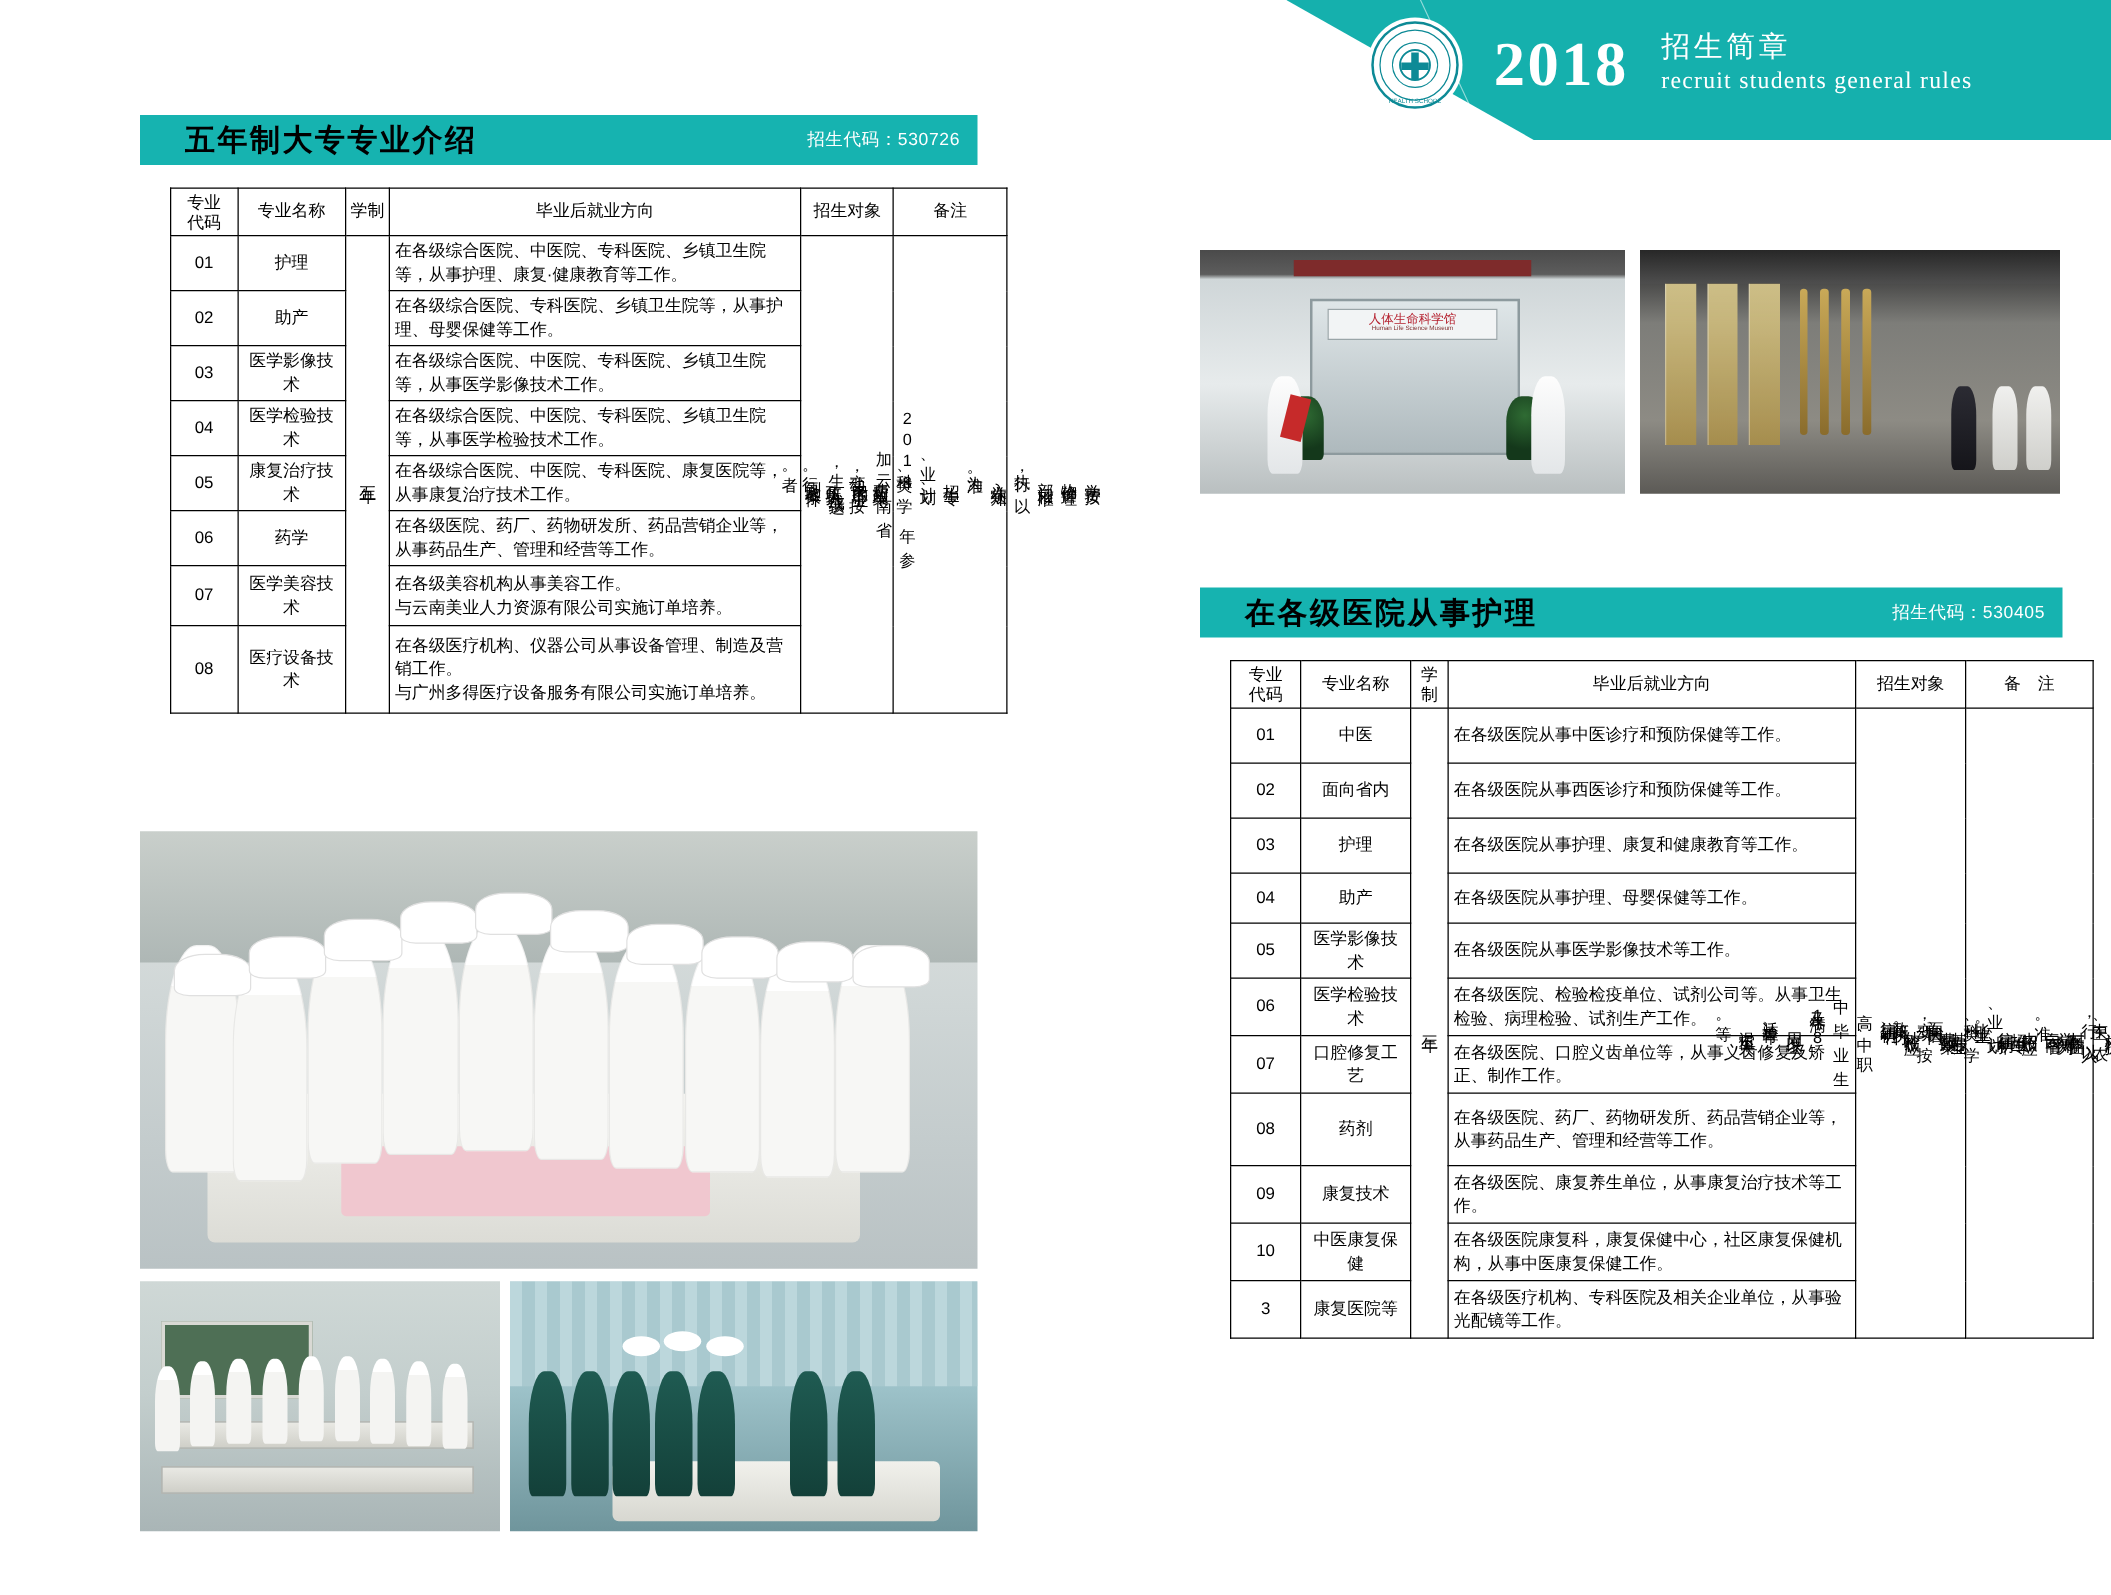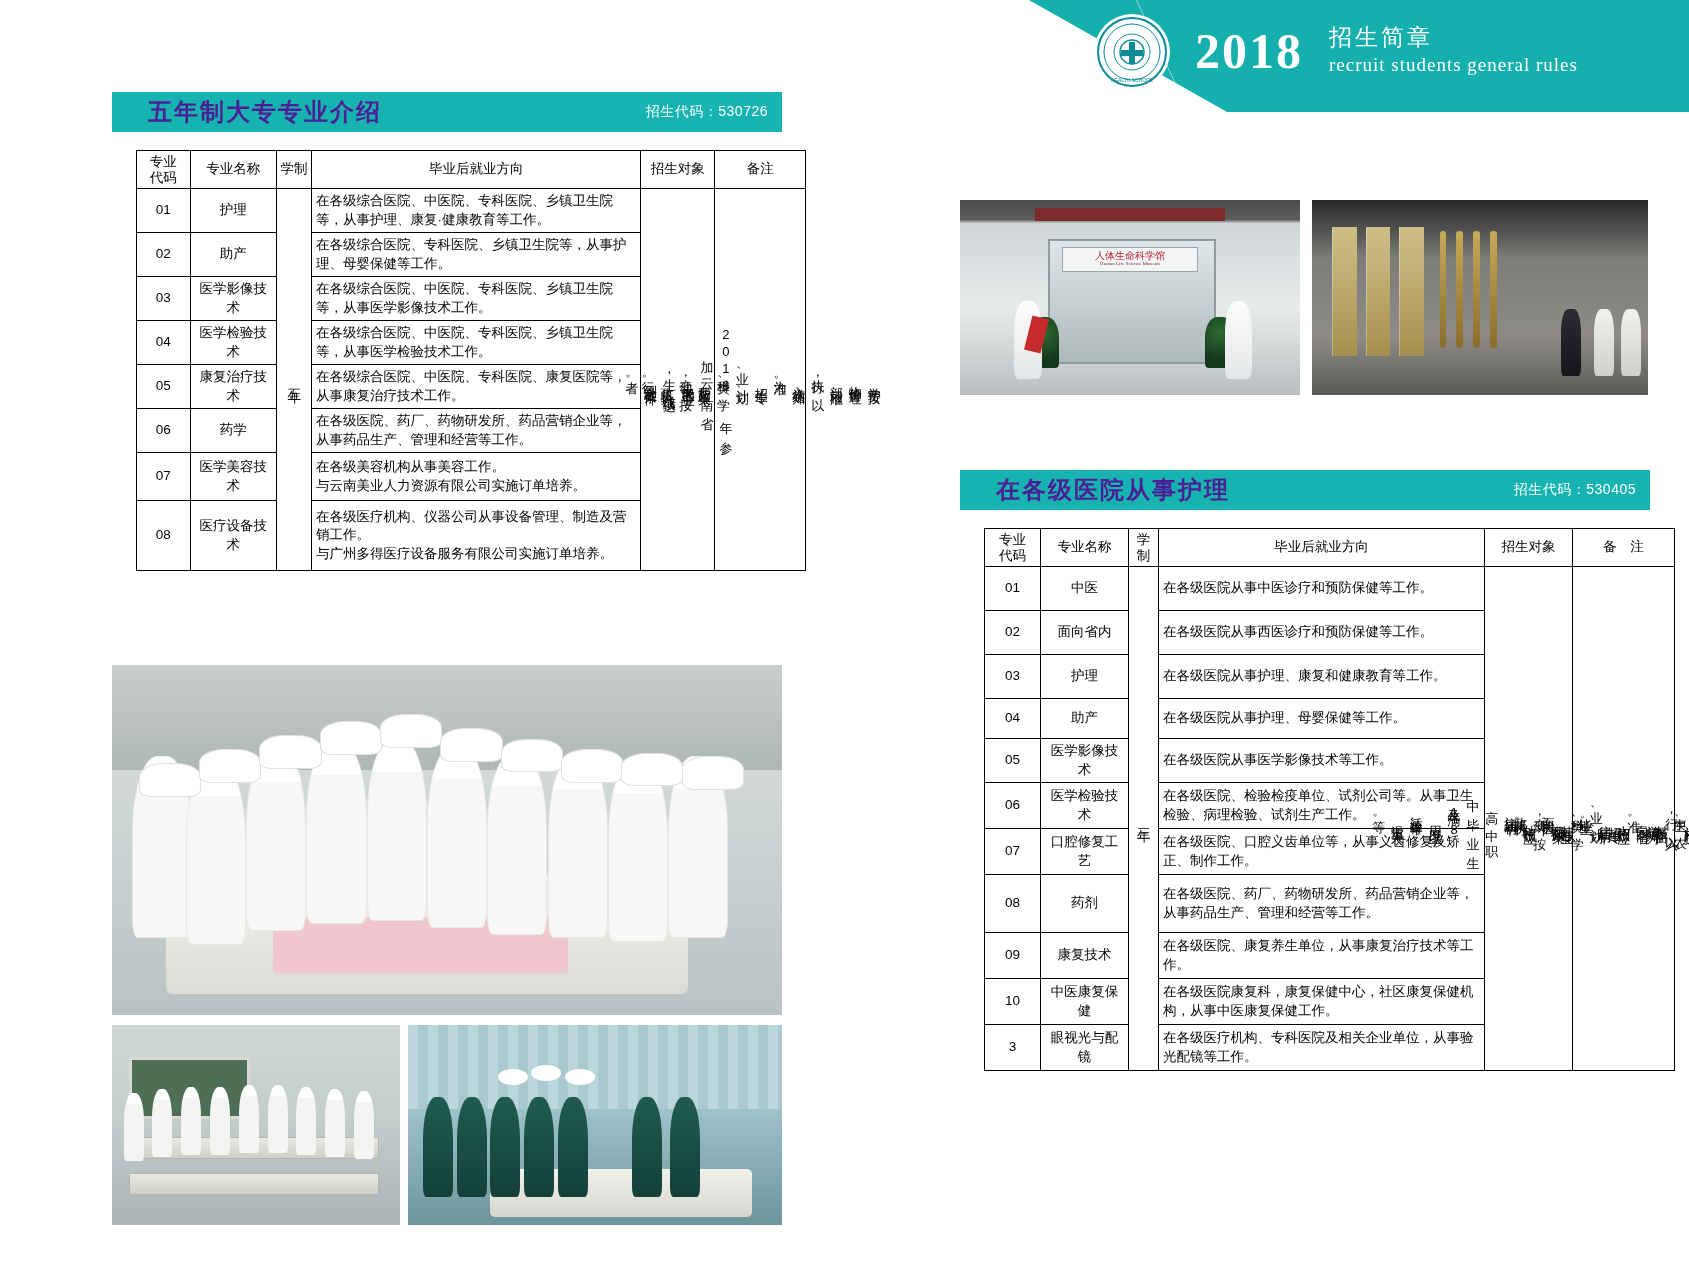--- a/index.html
+++ b/index.html
@@ -93,21 +93,21 @@
     height: 40px;
     display: flex;
     align-items: center;
     justify-content: space-between;
     box-sizing: border-box;
     padding: 0 14px 0 36px;
   }
   .section-header .title {
     font-size: 24px;
     font-weight: bold;
-    color: #4c1d95;
+    color: #000000;
     letter-spacing: 2px;
   }
   .section-header .code {
     font-size: 14px;
     color: #ffffff;
     letter-spacing: .5px;
   }
 
   
   table.doc-table {
@@ -153,21 +153,21 @@
   .photo .ph-label {
     position: absolute;
     left: 0;
     bottom: 3px;
     width: 100%;
     text-align: center;
     font-size: 9px;
     color: rgba(255,255,255,0);
   }
   
-  .ph-hall { background: linear-gradient(180deg,#4a4a4a 0%,#5d5d5d 10%,#cfd6d8 12%,#e7ebec 55%,#b9bfc0 100%); font-family: Liberation Serif, serif; }
+  .ph-hall { background: linear-gradient(180deg,#4a4a4a 0%,#5d5d5d 10%,#cfd6d8 12%,#e7ebec 55%,#b9bfc0 100%); }
   .ph-hall .door {
     position: absolute;
     left: 26%;
     top: 20%;
     width: 48%;
     height: 62%;
     background: linear-gradient(180deg,#dfe6e8,#aeb9bd);
     border: 2px solid #8d9a9e;
   }
   .ph-hall .sign {
@@ -657,19 +657,19 @@
         <td class="c-center">康复技术</td>
         <td class="c-left">在各级医院、康复养生单位，从事康复治疗技术等工作。</td>
       </tr>
       <tr style="height:46px">
         <td class="c-center">10</td>
         <td class="c-center">中医康复保健</td>
         <td class="c-left">在各级医院康复科，康复保健中心，社区康复保健机构，从事中医康复保健工作。</td>
       </tr>
       <tr style="height:46px">
         <td class="c-center">3</td>
-        <td class="c-center">眼视光与配镜</td>
+        <td class="c-center">康复医院等</td>
         <td class="c-left">在各级医疗机构、专科医院及相关企业单位，从事验光配镜等工作。</td>
       </tr>
     </tbody>
   </table>
 
 </div>
 
 </body></html>

